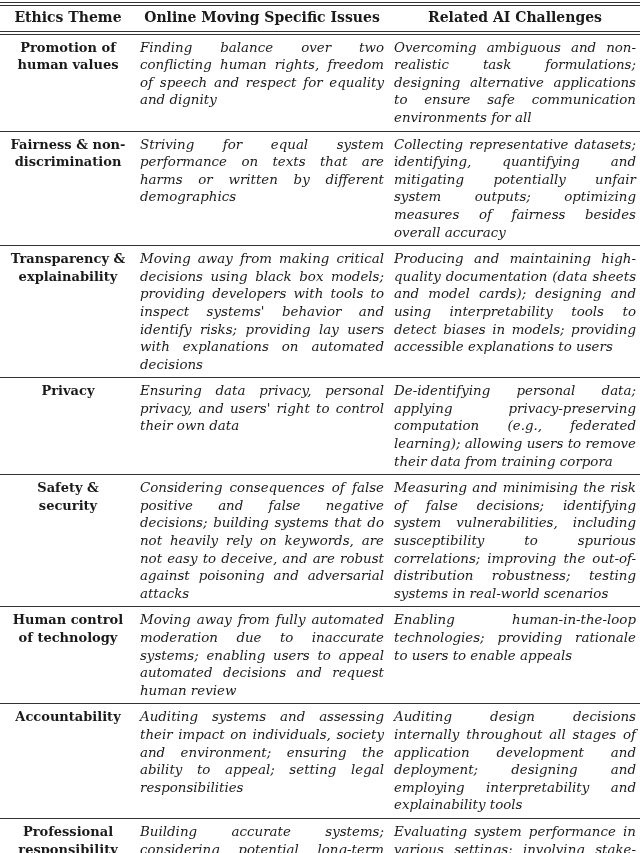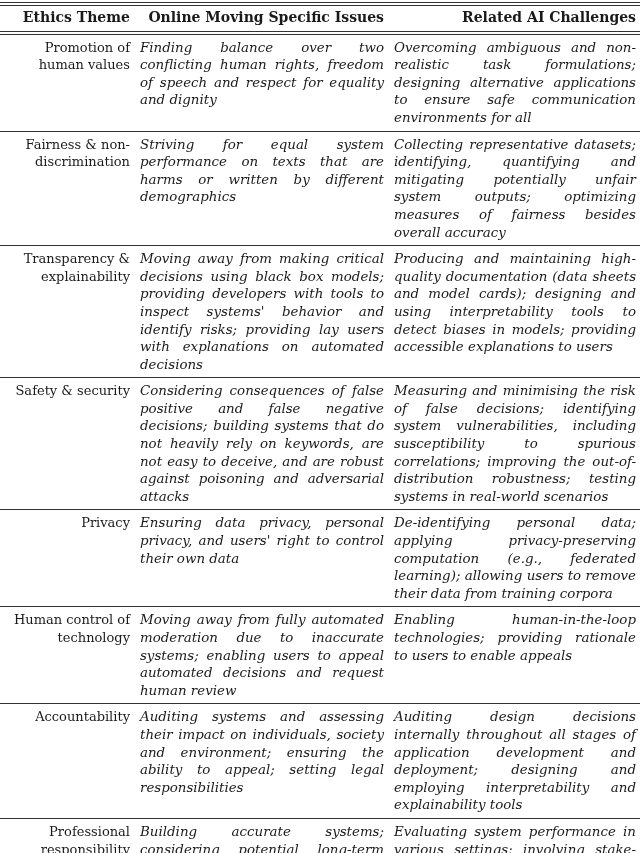--- a/index.html
+++ b/index.html
@@ -30,34 +30,34 @@
   table {
     width: 640px;
     border-collapse: collapse;
     table-layout: fixed;
   }
   col.c1 { width: 134px; }
   col.c2 { width: 254px; }
   col.c3 { width: 252px; }
   th, td {
     vertical-align: top;
-    text-align: right;
+    text-align: center;
     padding: 0 4px 0 6px;
     font-size: 13.4px;
     line-height: 17.6px;
   }
   th {
     font-family: "DejaVu Serif", "Liberation Serif", serif;
     font-weight: bold;
     font-size: 14px;
     padding-top: 3px;
     padding-bottom: 4px;
   }
   td.theme {
-    font-weight: normal;
+    font-weight: bold;
     font-size: 13px;
   }
   td.txt {
     text-align: justify;
     hyphens: auto;
     font-style: italic;
   }
   tr.body-row td {
     padding-top: 4px;
     padding-bottom: 4px;
@@ -98,28 +98,28 @@
         <td class="theme">Fairness &amp; non-discrimination</td>
         <td class="txt">Striving for equal system performance on texts that are harms or written by different demographics</td>
         <td class="txt">Collecting representative datasets; identifying, quantifying and mitigating potentially unfair system outputs; optimizing measures of fairness besides overall accuracy</td>
       </tr>
       <tr class="body-row">
         <td class="theme">Transparency &amp; explainability</td>
         <td class="txt">Moving away from making critical decisions using black box models; providing developers with tools to inspect systems' behavior and identify risks; providing lay users with explanations on automated decisions</td>
         <td class="txt">Producing and maintaining high-quality documentation (data sheets and model cards); designing and using interpretability tools to detect biases in models; providing accessible explanations to users</td>
       </tr>
       <tr class="body-row">
+        <td class="theme">Privacy</td>
+        <td class="txt">Ensuring data privacy, personal privacy, and users' right to control their own data</td>
+        <td class="txt">De-identifying personal data; applying privacy-preserving computation (e.g., federated learning); allowing users to remove their data from training corpora</td>
+      </tr>
+      <tr class="body-row">
         <td class="theme">Safety &amp; security</td>
         <td class="txt">Considering consequences of false positive and false negative decisions; building systems that do not heavily rely on keywords, are not easy to deceive, and are robust against poisoning and adversarial attacks</td>
         <td class="txt">Measuring and minimising the risk of false decisions; identifying system vulnerabilities, including susceptibility to spurious correlations; improving the out-of-distribution robustness; testing systems in real-world scenarios</td>
-      </tr>
-      <tr class="body-row">
-        <td class="theme">Privacy</td>
-        <td class="txt">Ensuring data privacy, personal privacy, and users' right to control their own data</td>
-        <td class="txt">De-identifying personal data; applying privacy-preserving computation (e.g., federated learning); allowing users to remove their data from training corpora</td>
       </tr>
       <tr class="body-row">
         <td class="theme">Human control of technology</td>
         <td class="txt">Moving away from fully automated moderation due to inaccurate systems; enabling users to appeal automated decisions and request human review</td>
         <td class="txt">Enabling human-in-the-loop technologies; providing rationale to users to enable appeals</td>
       </tr>
       <tr class="body-row">
         <td class="theme">Accountability</td>
         <td class="txt">Auditing systems and assessing their impact on individuals, society and environment; ensuring the ability to appeal; setting legal responsibilities</td>
         <td class="txt">Auditing design decisions internally throughout all stages of application development and deployment; designing and employing interpretability and explainability tools</td>

